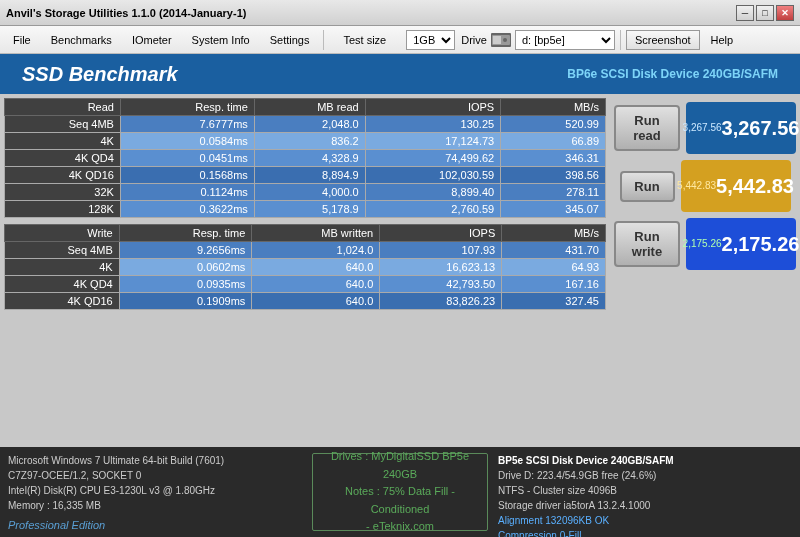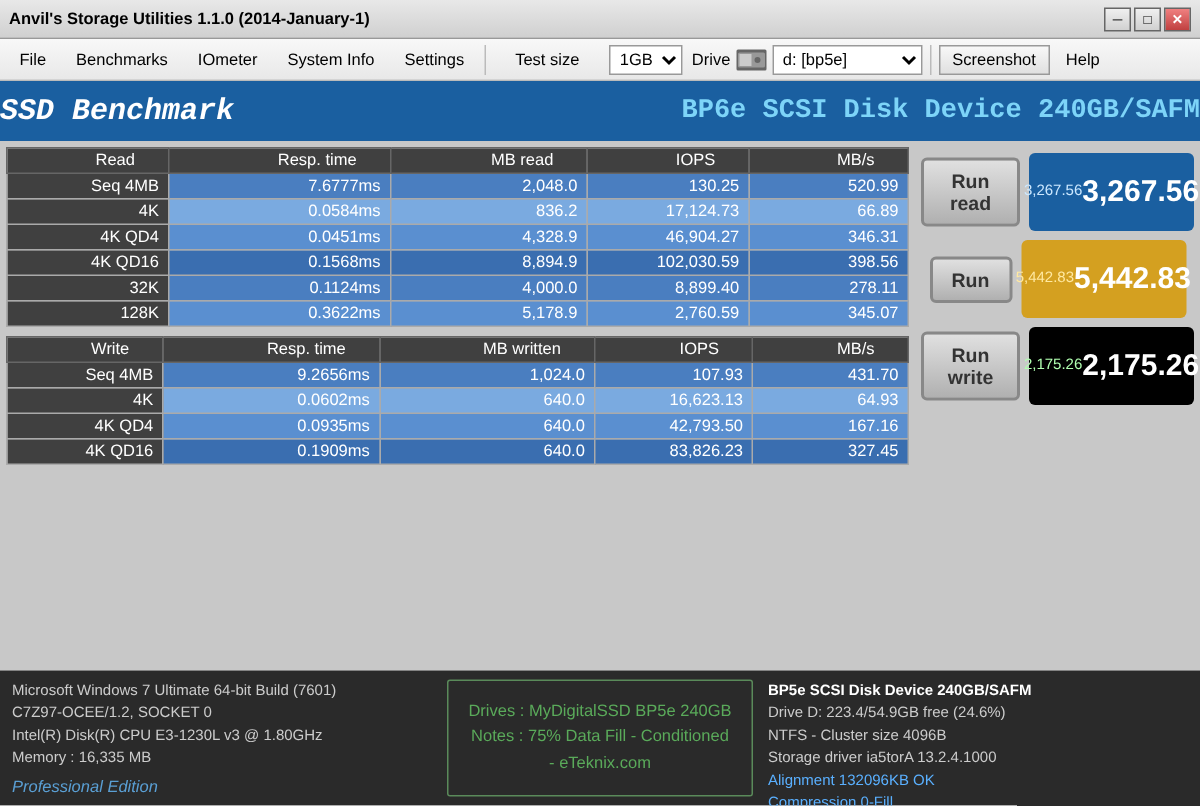--- a/index.html
+++ b/index.html
@@ -103,35 +103,34 @@
       background: linear-gradient(to bottom, #f8f8f8, #e0e0e0);
       border: 1px solid #999;
       font-size: 11px;
       cursor: pointer;
       height: 20px;
     }
 
     
     .app-header {
       background: #1a5fa0;
-      padding: 6px 0;
+      padding: 6px 22px;
       display: flex;
       align-items: center;
       justify-content: space-between;
       height: 40px;
-      font-family: Liberation Mono, monospace;
     }
     .app-header-title {
       font-size: 20px;
       font-weight: bold;
       color: white;
       font-style: italic;
     }
     .app-header-device {
-      font-size: 18px;
+      font-size: 12px;
       color: #7dd4f8;
       font-weight: bold;
     }
 
     
     .main-content {
       display: flex;
       background: #c8c8c8;
       height: calc(537px - 26px - 28px - 40px - 90px);
     }
@@ -142,21 +141,21 @@
       padding: 4px;
     }
     table {
       width: 100%;
       border-collapse: collapse;
     }
     th {
       background: #404040;
       color: white;
       text-align: right;
-      padding: 2px 22px;
+      padding: 2px 6px;
       font-size: 11px;
       font-weight: normal;
       border: 1px solid #666;
     }
     th:first-child { text-align: right; }
     td {
       text-align: right;
       padding: 2px 6px;
       font-size: 11px;
       border: 1px solid #aaa;
@@ -209,21 +208,21 @@
       width: 100%;
       height: 100%;
       border-radius: 4px;
       display: flex;
       flex-direction: row;
       align-items: center;
       justify-content: center;
     }
     .score-read { background: #1a5fa0; }
     .score-run { background: #d4a020; }
-    .score-write { background: #000000; }
+    .score-write { background: #1d4ed8; }
     .score-small {
       font-size: 10px;
       color: #cce8ff;
       margin-bottom: 1px;
     }
     .score-large {
       font-size: 20px;
       font-weight: bold;
       color: white;
     }
@@ -239,21 +238,21 @@
       padding: 6px 8px;
       gap: 10px;
     }
     .bottom-sys {
       flex: 1;
       color: #ccc;
       font-size: 10px;
       line-height: 1.5;
     }
     .bottom-notes {
-      width: 204px;
+      width: 176px;
       border: 1px solid #5a8a5a;
       border-radius: 2px;
       padding: 4px 8px;
       color: #5aaa5a;
       font-size: 11px;
       line-height: 1.6;
       text-align: center;
       display: flex;
       align-items: center;
       justify-content: center;
@@ -344,21 +343,21 @@
             <td class="row-label">4K</td>
             <td class="row-light">0.0584ms</td>
             <td class="row-light">836.2</td>
             <td class="row-light">17,124.73</td>
             <td class="row-light">66.89</td>
           </tr>
           <tr>
             <td class="row-label">4K QD4</td>
             <td class="row-medium">0.0451ms</td>
             <td class="row-medium">4,328.9</td>
-            <td class="row-medium">46,904.27</td>
+            <td class="row-medium">74,499.62</td>
             <td class="row-medium">346.31</td>
           </tr>
           <tr>
             <td class="row-label">4K QD16</td>
             <td class="row-dark">0.1568ms</td>
             <td class="row-dark">8,894.9</td>
             <td class="row-dark">102,030.59</td>
             <td class="row-dark">398.56</td>
           </tr>
           <tr>

